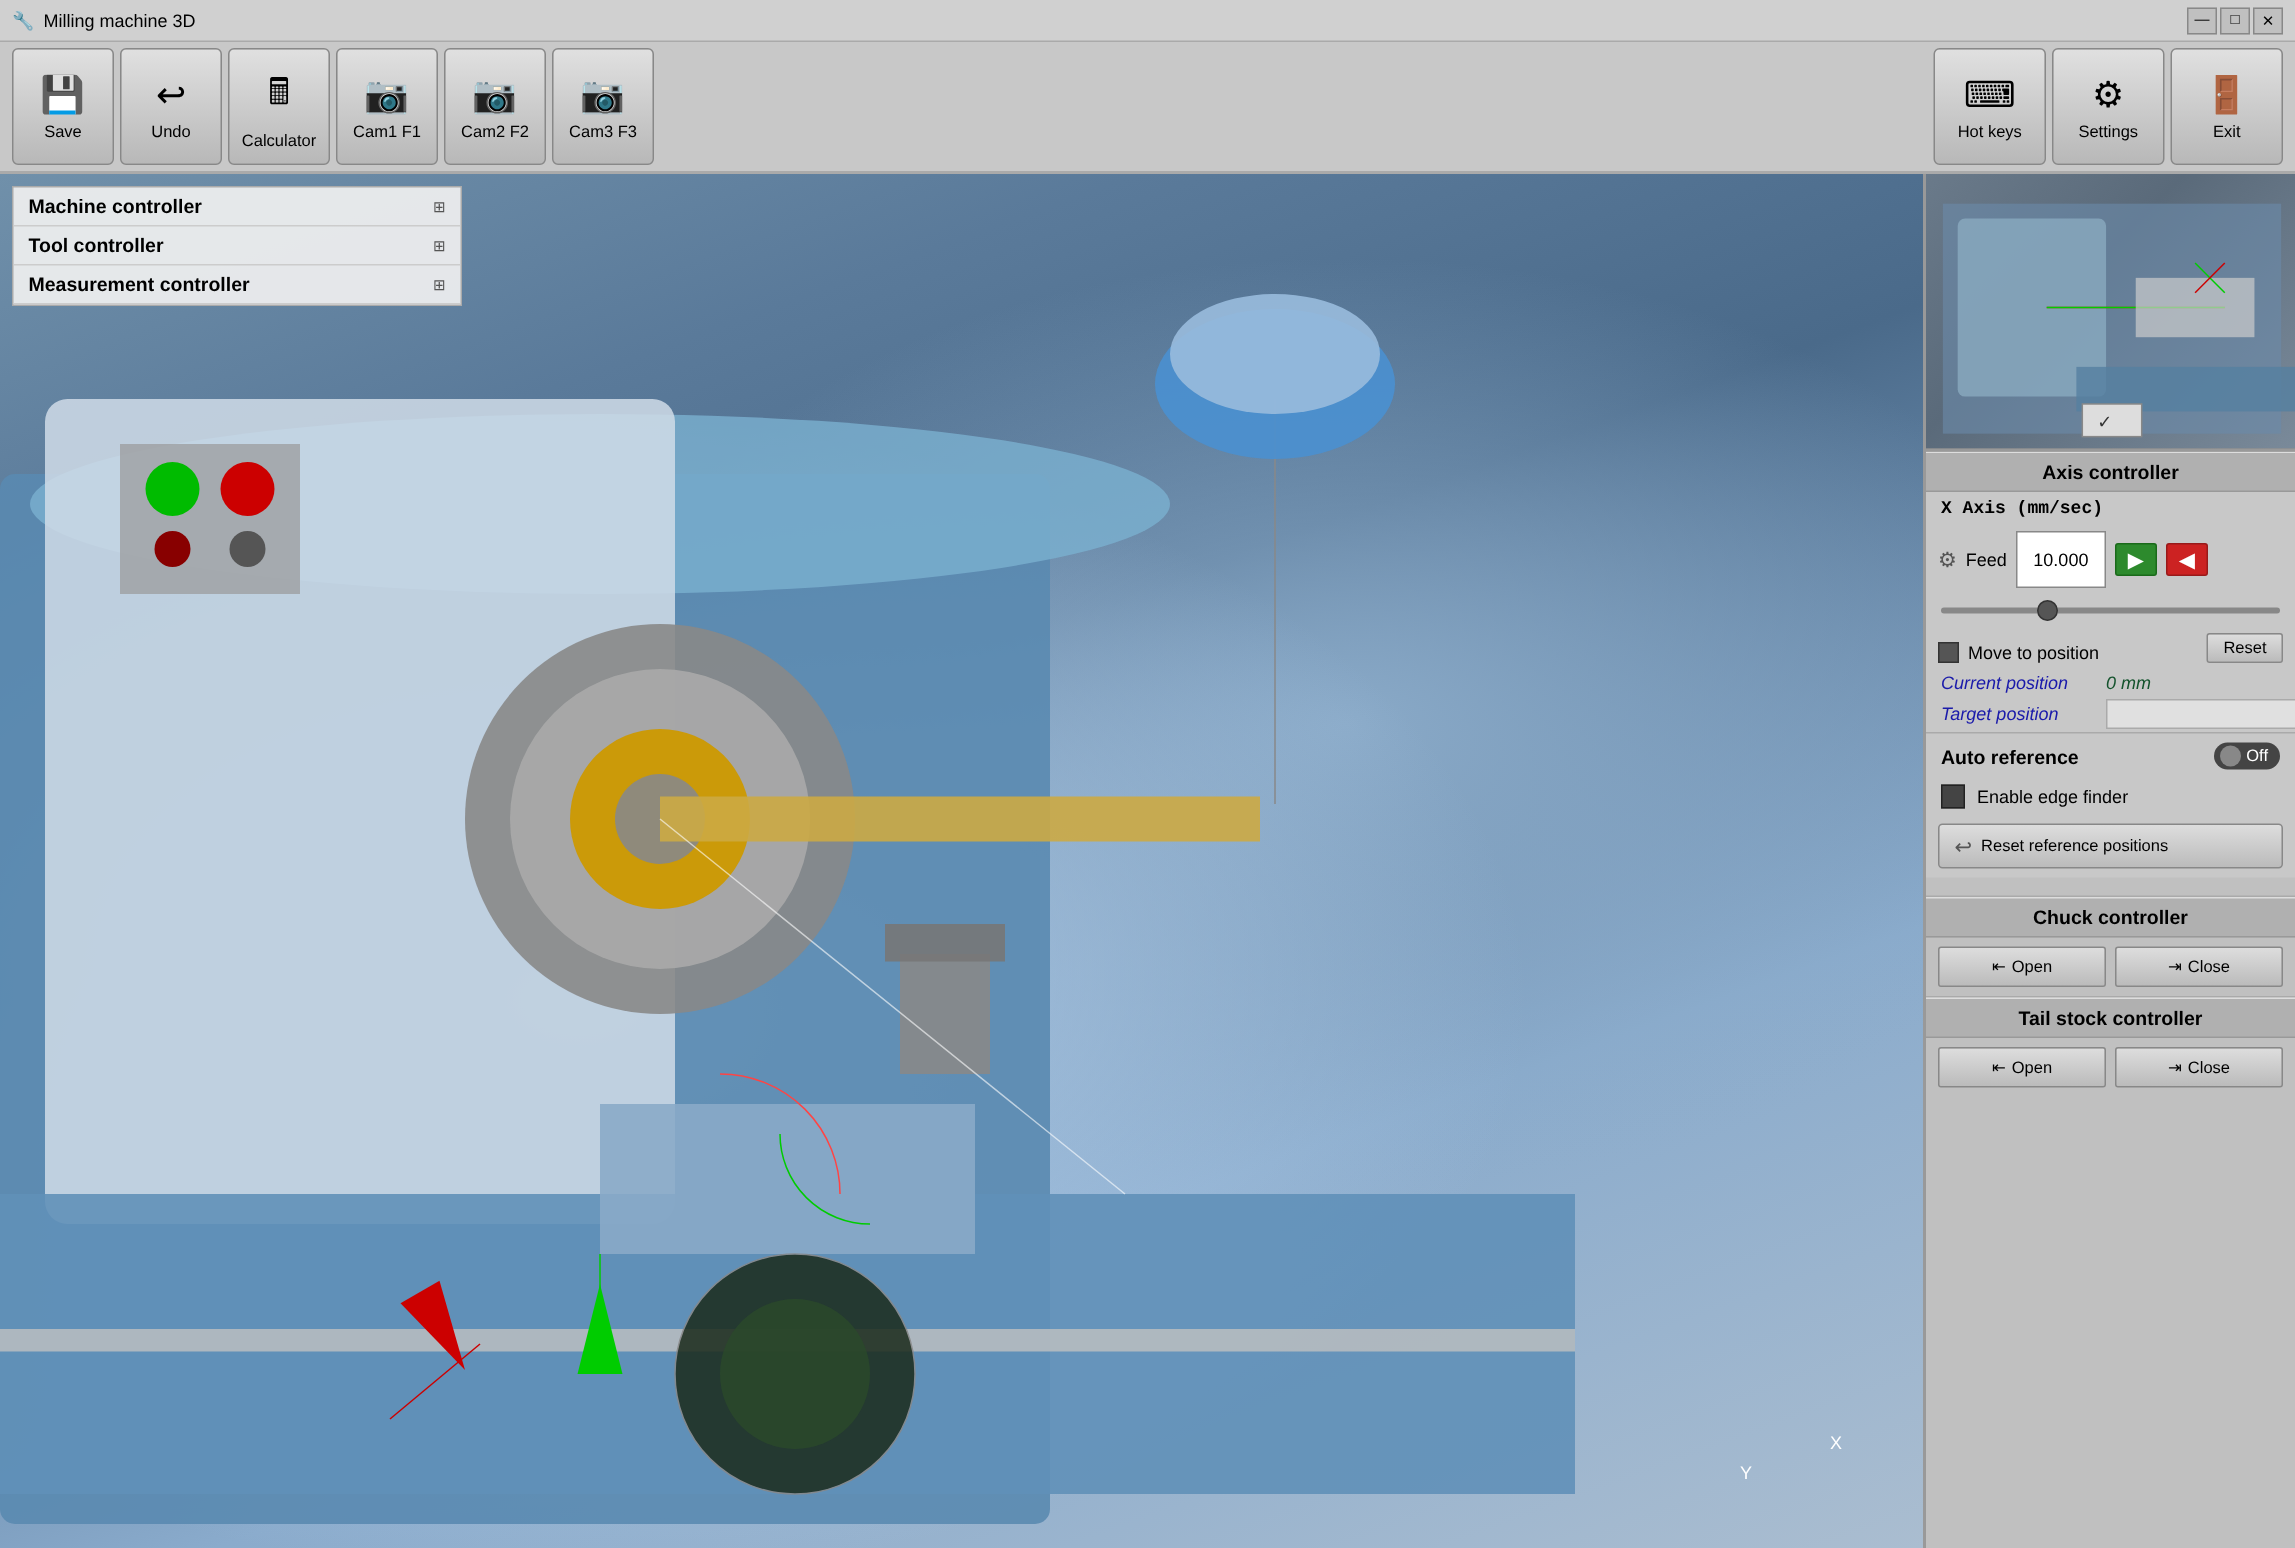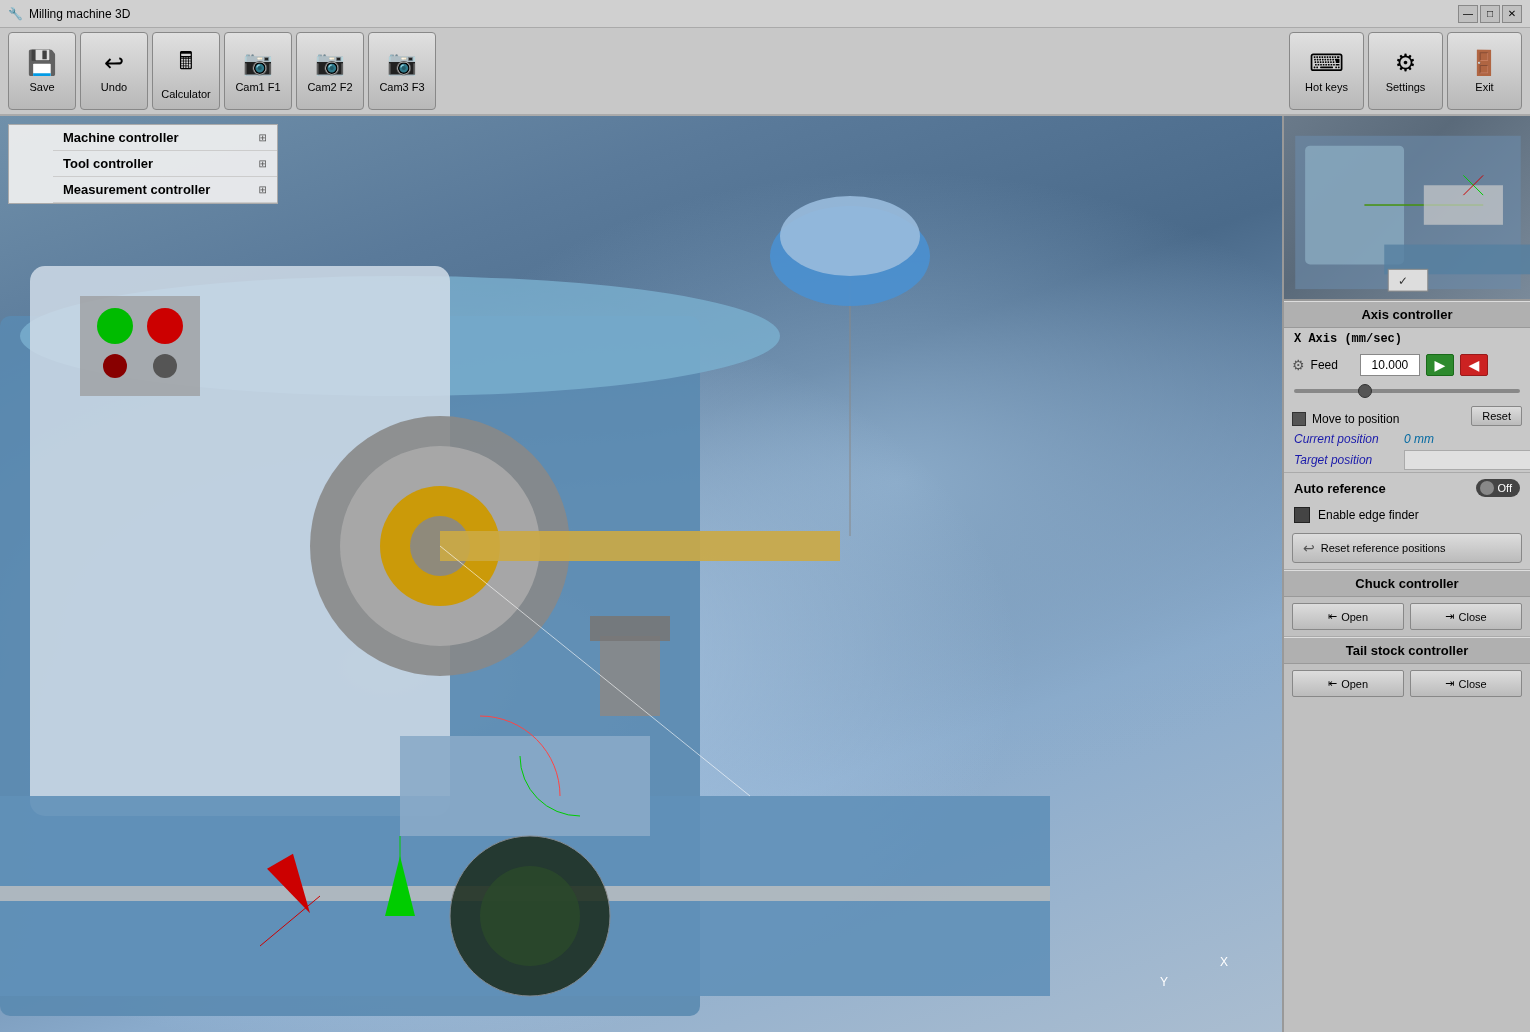--- a/index.html
+++ b/index.html
@@ -55,22 +55,21 @@
       background:
         radial-gradient(ellipse at 30% 60%, #b8d4f0 0%, transparent 50%),
         radial-gradient(ellipse at 70% 40%, #8aaac8 0%, transparent 40%),
         linear-gradient(160deg, #7090aa 0%, #5a7a9a 20%, #4a6a8a 40%, #8aabcc 70%, #aabdd0 100%);
     }
 
     
     #left-panel {
       position: absolute; top: 8px; left: 8px;
       background: rgba(240,240,240,0.92); border: 1px solid #aaa;
-      width: 270px;
-      padding-left: 44px;
+      width: 300px;
     }
     .panel-item {
       display: flex; align-items: center; justify-content: space-between;
       padding: 5px 10px; border-bottom: 1px solid #ccc; cursor: pointer;
     }
     .panel-item-label { font-size: 13px; font-weight: bold; }
     .expand-icon { font-size: 10px; color: #555; }
 
     
     #right-panel {
@@ -98,22 +97,22 @@
       text-align: center; border-bottom: 1px solid #999; border-top: 1px solid #ddd;
     }
     .axis-label { padding: 4px 10px; font-size: 12px; font-weight: bold; font-family: Liberation Mono, monospace; }
 
     .feed-row {
       display: flex; align-items: center; padding: 4px 8px; gap: 6px;
     }
     .feed-icon { font-size: 14px; color: #555; }
     .feed-label { font-size: 12px; }
     .feed-input {
-      width: 60px; height: 22px; border: 1px solid #888; background: white;
-      text-align: center; font-size: 12px; margin-left: 16px;
+      width: 60px; height: 38px; border: 1px solid #888; background: white;
+      text-align: center; font-size: 12px;
     }
     .move-arrow-green {
       width: 28px; height: 22px; background: #2d8a2d; border: 1px solid #1a6a1a;
       display: flex; align-items: center; justify-content: center; color: white;
       font-size: 14px; cursor: pointer; border-radius: 2px;
     }
     .move-arrow-red {
       width: 28px; height: 22px; background: #cc2222; border: 1px solid #991a1a;
       display: flex; align-items: center; justify-content: center; color: white;
       font-size: 14px; cursor: pointer; border-radius: 2px;
@@ -131,21 +130,21 @@
     .reset-btn {
       background: linear-gradient(180deg, #ddd 0%, #bbb 100%);
       border: 1px solid #888; padding: 3px 10px; font-size: 11px; cursor: pointer;
       border-radius: 2px;
     }
 
     .position-row {
       display: flex; align-items: center; padding: 2px 10px; gap: 0;
     }
     .position-label { font-style: italic; color: #1a1aaa; font-size: 12px; min-width: 110px; }
-    .position-value { font-style: italic; color: #0369a1; font-size: 12px; }
+    .position-value { font-style: italic; color: #14532d; font-size: 12px; }
     .position-input {
       flex: 1; height: 20px; background: #e0e0e0; border: 1px solid #aaa;
       font-size: 11px; padding: 0 4px;
     }
 
     
     .auto-movement-row {
       display: flex; align-items: center; justify-content: space-between;
       padding: 6px 10px; border-top: 1px solid #aaa;
     }
@@ -166,21 +165,21 @@
     .reset-ref-btn {
       margin: 6px 8px; padding: 6px 10px;
       background: linear-gradient(180deg, #ddd 0%, #bbb 100%);
       border: 1px solid #888; cursor: pointer; font-size: 11px;
       display: flex; align-items: center; gap: 6px; border-radius: 3px;
       width: calc(100% - 16px);
     }
     .reset-ref-icon { font-size: 14px; color: #555; }
 
     
-    .chuck-section { border-top: 1px solid #aaa; }
+    .chuck-section { border-top: 1px solid #aaa; margin-top: 12px; }
     .chuck-buttons {
       display: flex; gap: 6px; padding: 6px 8px;
     }
     .chuck-btn {
       flex: 1; padding: 6px 0; text-align: center;
       background: linear-gradient(180deg, #ddd 0%, #bbb 100%);
       border: 1px solid #888; cursor: pointer; font-size: 11px; border-radius: 2px;
       display: flex; align-items: center; justify-content: center; gap: 4px;
     }
 

